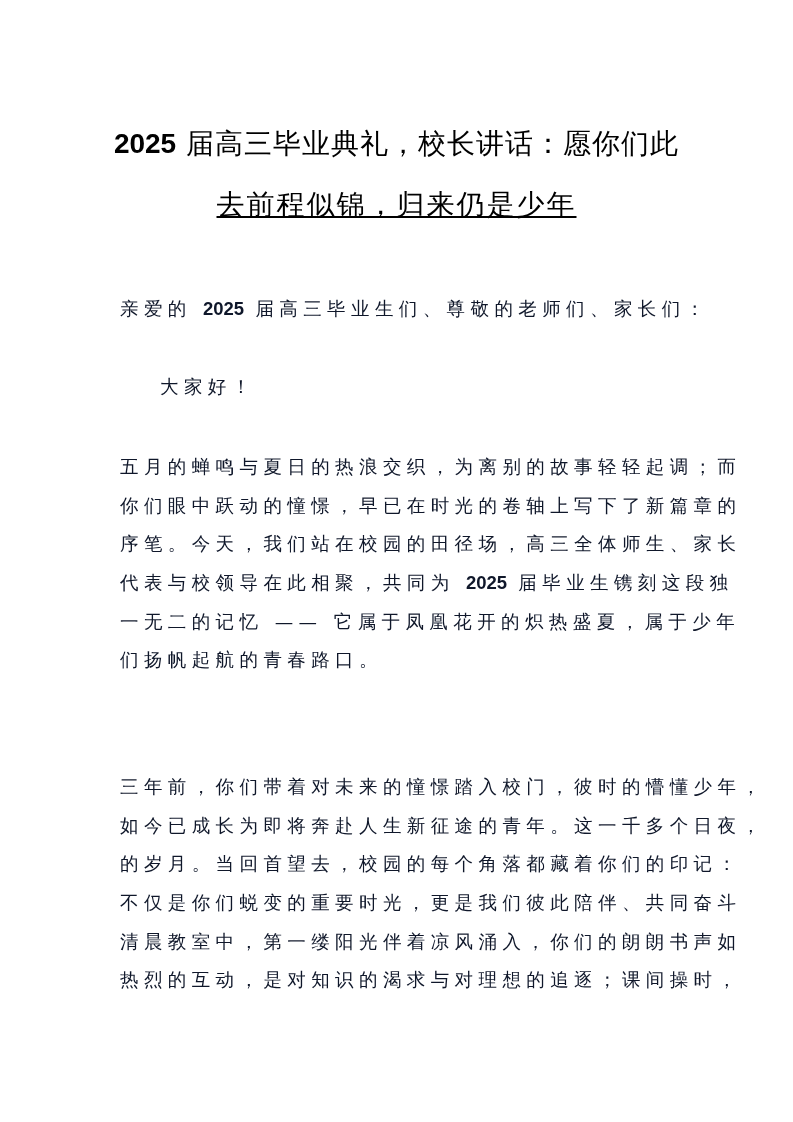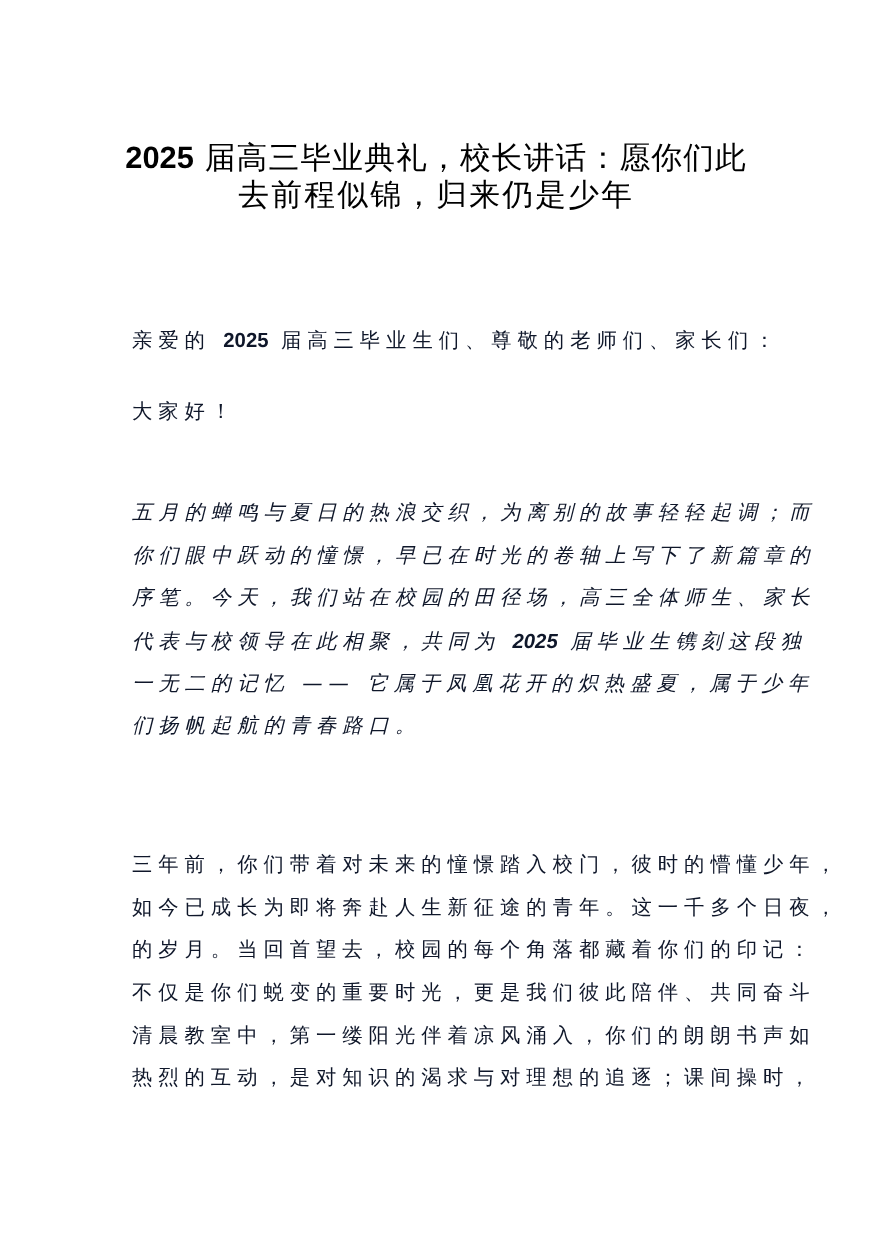--- a/index.html
+++ b/index.html
@@ -1,27 +1,27 @@
 <!DOCTYPE html>
 <html><head>
 <meta charset="utf-8">
 <style>
   html, body { margin: 0; padding: 0; background: #ffffff; }
   body { width: 793px; height: 1122px; position: relative; overflow: hidden; font-family: "DejaVu Sans", "Liberation Sans", sans-serif; color: #111; }
   .page { position: absolute; left: 0; top: 0; width: 793px; height: 1122px; background: #fff; }
   .title { position: absolute; left: 60px; width: 673px; text-align: center; font-size: 28px; line-height: 50px; color: #000; letter-spacing: 1px; }
   .title .num { font-weight: bold; font-family: "Liberation Sans", sans-serif; }
   .title-l1 { top: 119px; }
-  .title-l2 { top: 152px; letter-spacing: 2px; }
+  .title-l2 { top: 180px; letter-spacing: 2px; text-decoration: underline; }
   .para { position: absolute; left: 120px; width: 556px; font-size: 18.5px; line-height: 38.7px; letter-spacing: 5.4px; text-align: justify; color: #0f172a; }
   .line { display: block; white-space: nowrap; height: 38.7px; }
   .num { font-family: "Liberation Sans", sans-serif; font-weight: bold; letter-spacing: 0; }
   #p-salutation { top: 290px; }
-  #p-greeting { top: 356px; }
-  #p-1 { top: 448px; font-style: italic; }
+  #p-greeting { top: 368px; margin-left: 40px; }
+  #p-1 { top: 448px; }
   #p-2 { top: 721px; margin-top: 47px; }
 </style>
 </head>
 <body>
 
 <div class="page">
 
   <div class="title title-l1"><span class="num">2025</span><span> 届高三毕业典礼，校长讲话：愿你们此</span></div>
   <div class="title title-l2">去前程似锦，归来仍是少年</div>
 

